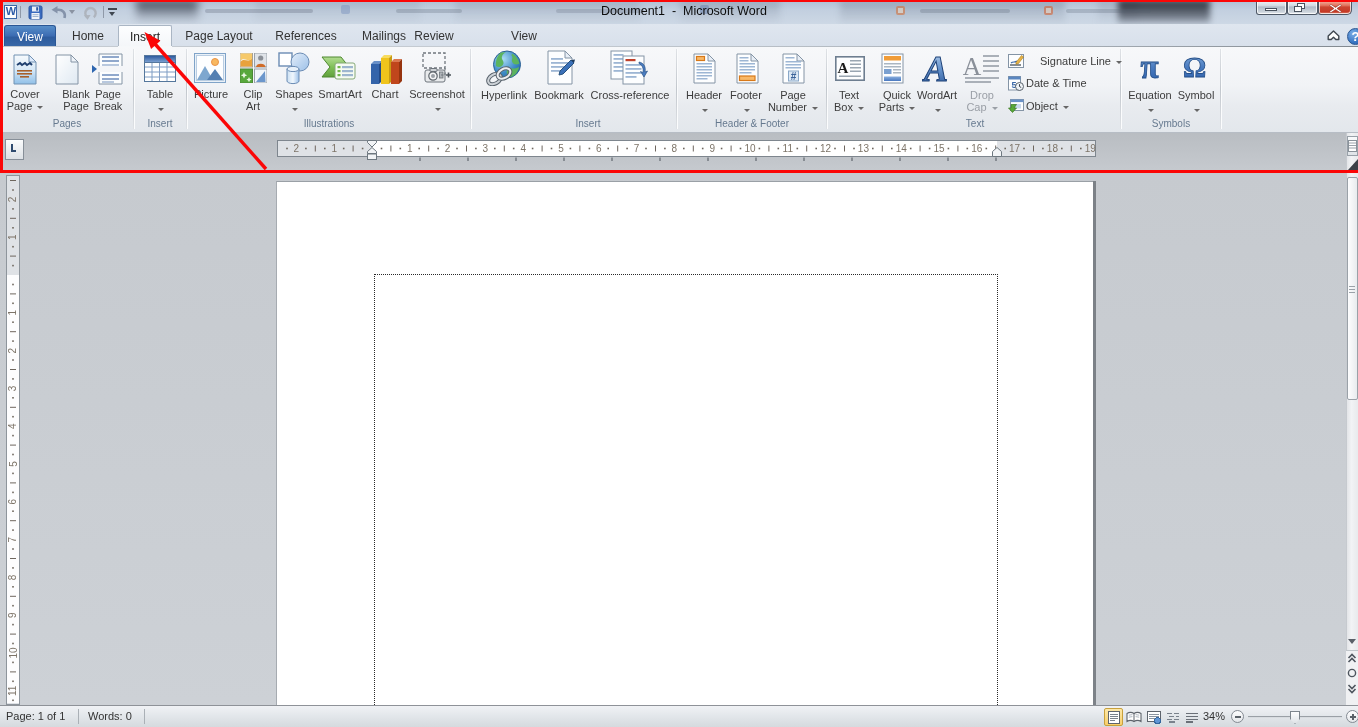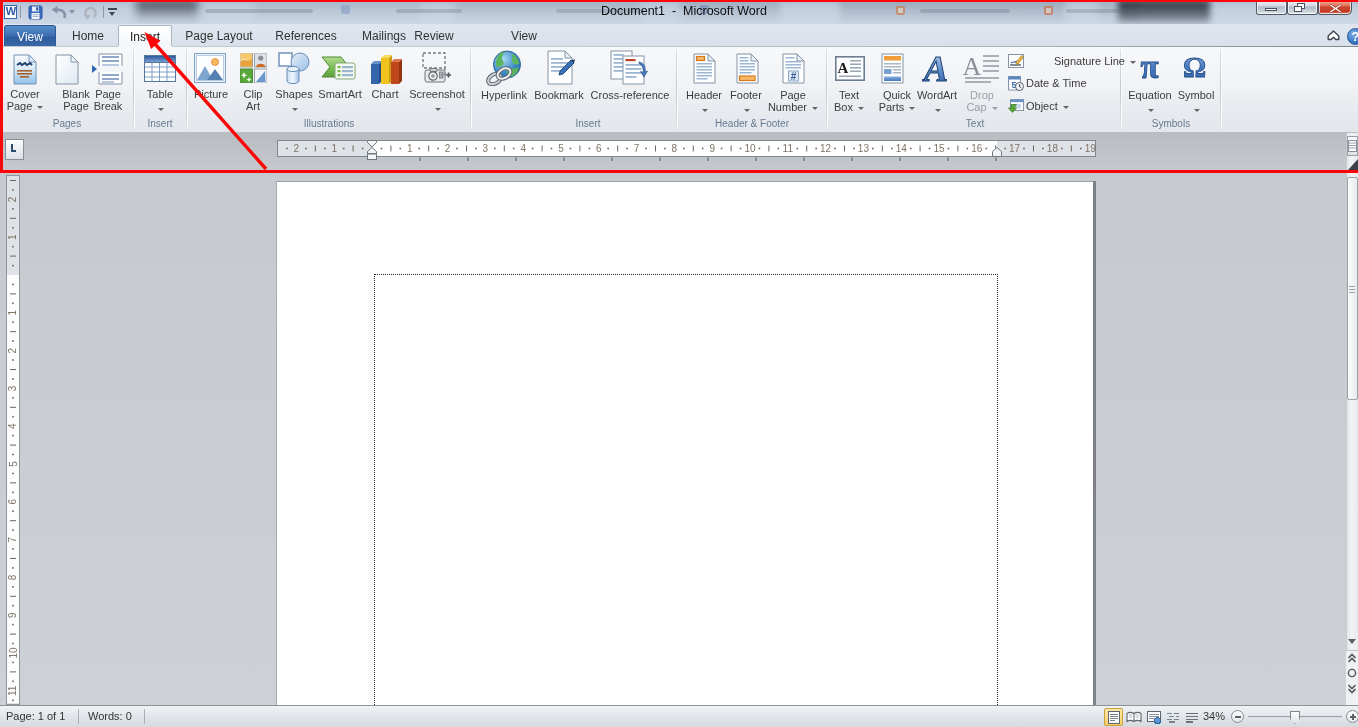--- a/index.html
+++ b/index.html
@@ -497,21 +497,21 @@
     <div class="blabel" style="left:474px;top:42px;width:60px;">Hyperlink</div>
     <div class="blabel" style="left:528px;top:42px;width:62px;">Bookmark</div>
     <div class="blabel" style="left:585px;top:42px;width:90px;">Cross-reference</div>
     <div class="blabel" style="left:680px;top:42px;width:48px;">Header<br><span class="caret" style="margin-top:4px;"></span></div>
     <div class="blabel" style="left:722px;top:42px;width:48px;">Footer<br><span class="caret" style="margin-top:4px;"></span></div>
     <div class="blabel" style="left:766px;top:42px;width:54px;">Page<br>Number <span class="caret"></span></div>
     <div class="blabel" style="left:825px;top:42px;width:48px;">Text<br>Box <span class="caret"></span></div>
     <div class="blabel" style="left:872px;top:42px;width:50px;">Quick<br>Parts <span class="caret"></span></div>
     <div class="blabel" style="left:910px;top:42px;width:54px;">WordArt<br><span class="caret" style="margin-top:4px;"></span></div>
     <div class="blabel" style="left:958px;top:42px;width:48px;color:#9a9fa6;">Drop<br>Cap <span class="caret" style="border-top-color:#9a9fa6;"></span></div>
-    <div class="blabel" style="left:1026px;top:8px;width:110px;text-align:right;">Signature Line <span class="caret"></span></div>
+    <div class="blabel" style="left:1026px;top:8px;width:110px;text-align:center;">Signature Line <span class="caret"></span></div>
     <div class="blabel" style="left:1026px;top:30px;width:110px;text-align:left;">Date &amp; Time</div>
     <div class="blabel" style="left:1026px;top:53px;width:110px;text-align:left;">Object <span class="caret"></span></div>
     <div class="blabel" style="left:1121px;top:42px;width:58px;">Equation<br><span class="caret" style="margin-top:4px;"></span></div>
     <div class="blabel" style="left:1170px;top:42px;width:52px;">Symbol<br><span class="caret" style="margin-top:4px;"></span></div>
   </div>
   <div class="abs" id="rulerzone"></div>
   <div class="abs" style="left:5px;top:139px;width:19px;height:21px;background:linear-gradient(180deg,#fbfcfd,#dde1e5);border:1px solid #878f98;z-index:3;"></div>
   <div class="abs" style="left:11px;top:144px;width:5px;height:8px;border-left:2px solid #2e4a6e;border-bottom:2px solid #2e4a6e;z-index:4;"></div>
 <svg class="abs" style="left:277px;top:136px;z-index:3;" width="819" height="28" viewBox="0 0 819 28">
 <rect x="0.5" y="4.5" width="818" height="16" fill="#dfe2e6" stroke="#7e868e"></rect>

